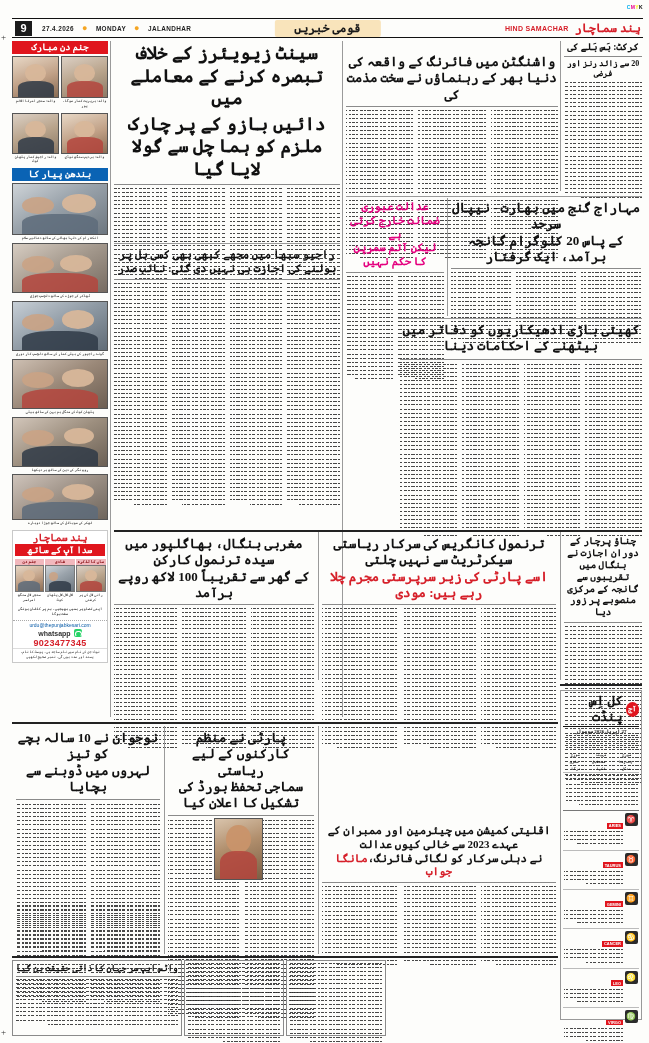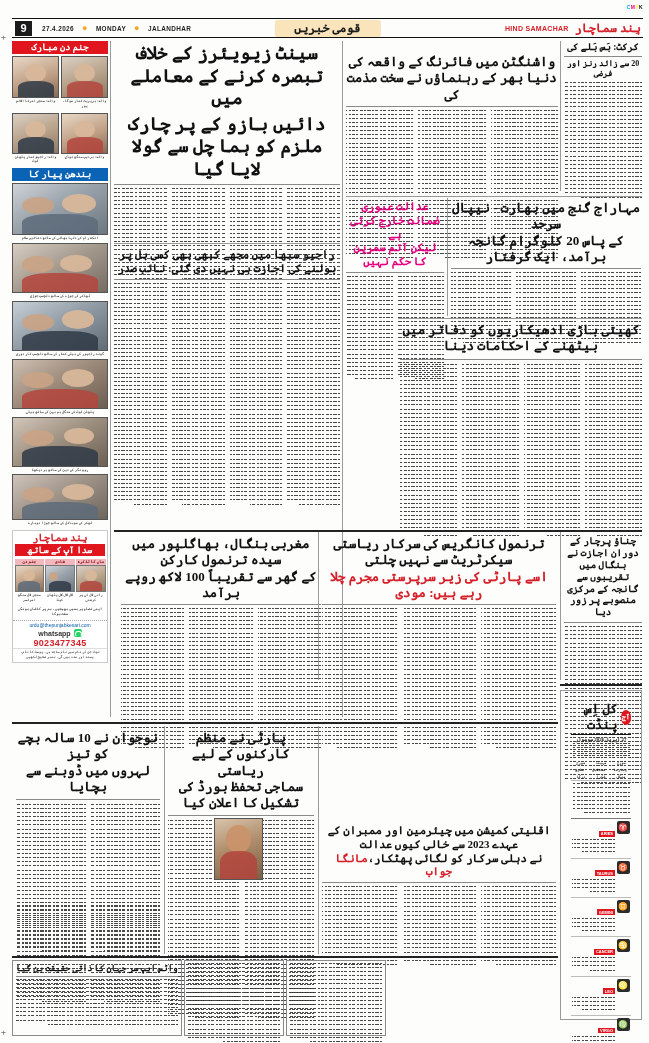--- a/index.html
+++ b/index.html
@@ -1405,21 +1405,21 @@
           <div class="tline s2"></div>
         <div class="tline s2"></div>
           <div class="tline s2"></div>
           <div class="tline s2 short2"></div>
       </div>
     </div>
   </div>
 
   <div class="rule-v" style="left:318px; top:532px; height:148px;"></div>
 
-  <div class="col" style="left:121px; top:536px; width:200px;">
+  <div class="col" style="left:114px; top:536px; width:200px;">
     <div class="hl hl-lg">مغربی بنگال، بھاگلپور میں سیدہ ترنمول کارکن</div>
     <div class="hl hl-lg">کے گھر سے تقریباً 100 لاکھ روپے برآمد</div>
     <div class="thin-rule" style="margin:3px 0;"></div>
     <div class="colgroup">
       <div class="body-block">
         <div class="tline s2"></div>
           <div class="tline s2"></div>
           <div class="tline s2"></div>
           <div class="tline s2"></div>
         <div class="tline s2"></div>
@@ -1525,21 +1525,21 @@
           <div class="tline s2"></div>
           <div class="tline s2"></div>
         <div class="tline s2"></div>
           <div class="tline s2"></div>
           <div class="tline s2 short2"></div>
       </div>
     </div>
   </div>
 
   <div class="rule-h rule-h2" style="left:560px; top:684px; width:82px;"></div>
-  <div class="col zbox" style="left:560px; top:690px; width:82px; height:330px; padding:10px;">
+  <div class="col zbox" style="left:560px; top:690px; width:82px; height:330px; padding:2px;">
     <div class="horo-head">
       <span class="horo-badge">آج</span>
       <span class="horo-title">کل اِس پنڈت</span>
     </div>
     <div class="horo-date">27 اپریل 2026 سوموار</div>
     <div class="body-block" style="padding:0 1px;">
       <div class="tline s2"></div>
         <div class="tline s2"></div>
         <div class="tline s2"></div>
         <div class="tline s2"></div>
@@ -1843,21 +1843,21 @@
         <div class="tline s2 short"></div>
       </div>
     </div>
   </div>
 
   <div class="rule-v" style="left:318px; top:726px; height:228px;"></div>
   <div class="col" style="left:322px; top:824px; width:234px;">
     <div class="hl hl-md">اقلیتی کمیشن میں چیئرمین اور ممبران کے</div>
     <div class="hl hl-md">عہدے 2023 سے خالی کیوں عدالت</div>
     <div class="hl hl-md">
-      <span>نے دہلی سرکار کو لگائی پھٹکار،</span><span class="hl-red">مانگا جواب</span>
+      <span>نے دہلی سرکار کو لگائی فائرنگ،</span><span class="hl-red">مانگا جواب</span>
     </div>
     <div class="thin-rule" style="margin:3px 0;"></div>
     <div class="colgroup">
       <div class="body-block">
         <div class="tline s2"></div>
           <div class="tline s2"></div>
           <div class="tline s2"></div>
           <div class="tline s2"></div>
         <div class="tline s2"></div>
           <div class="tline s2"></div>

